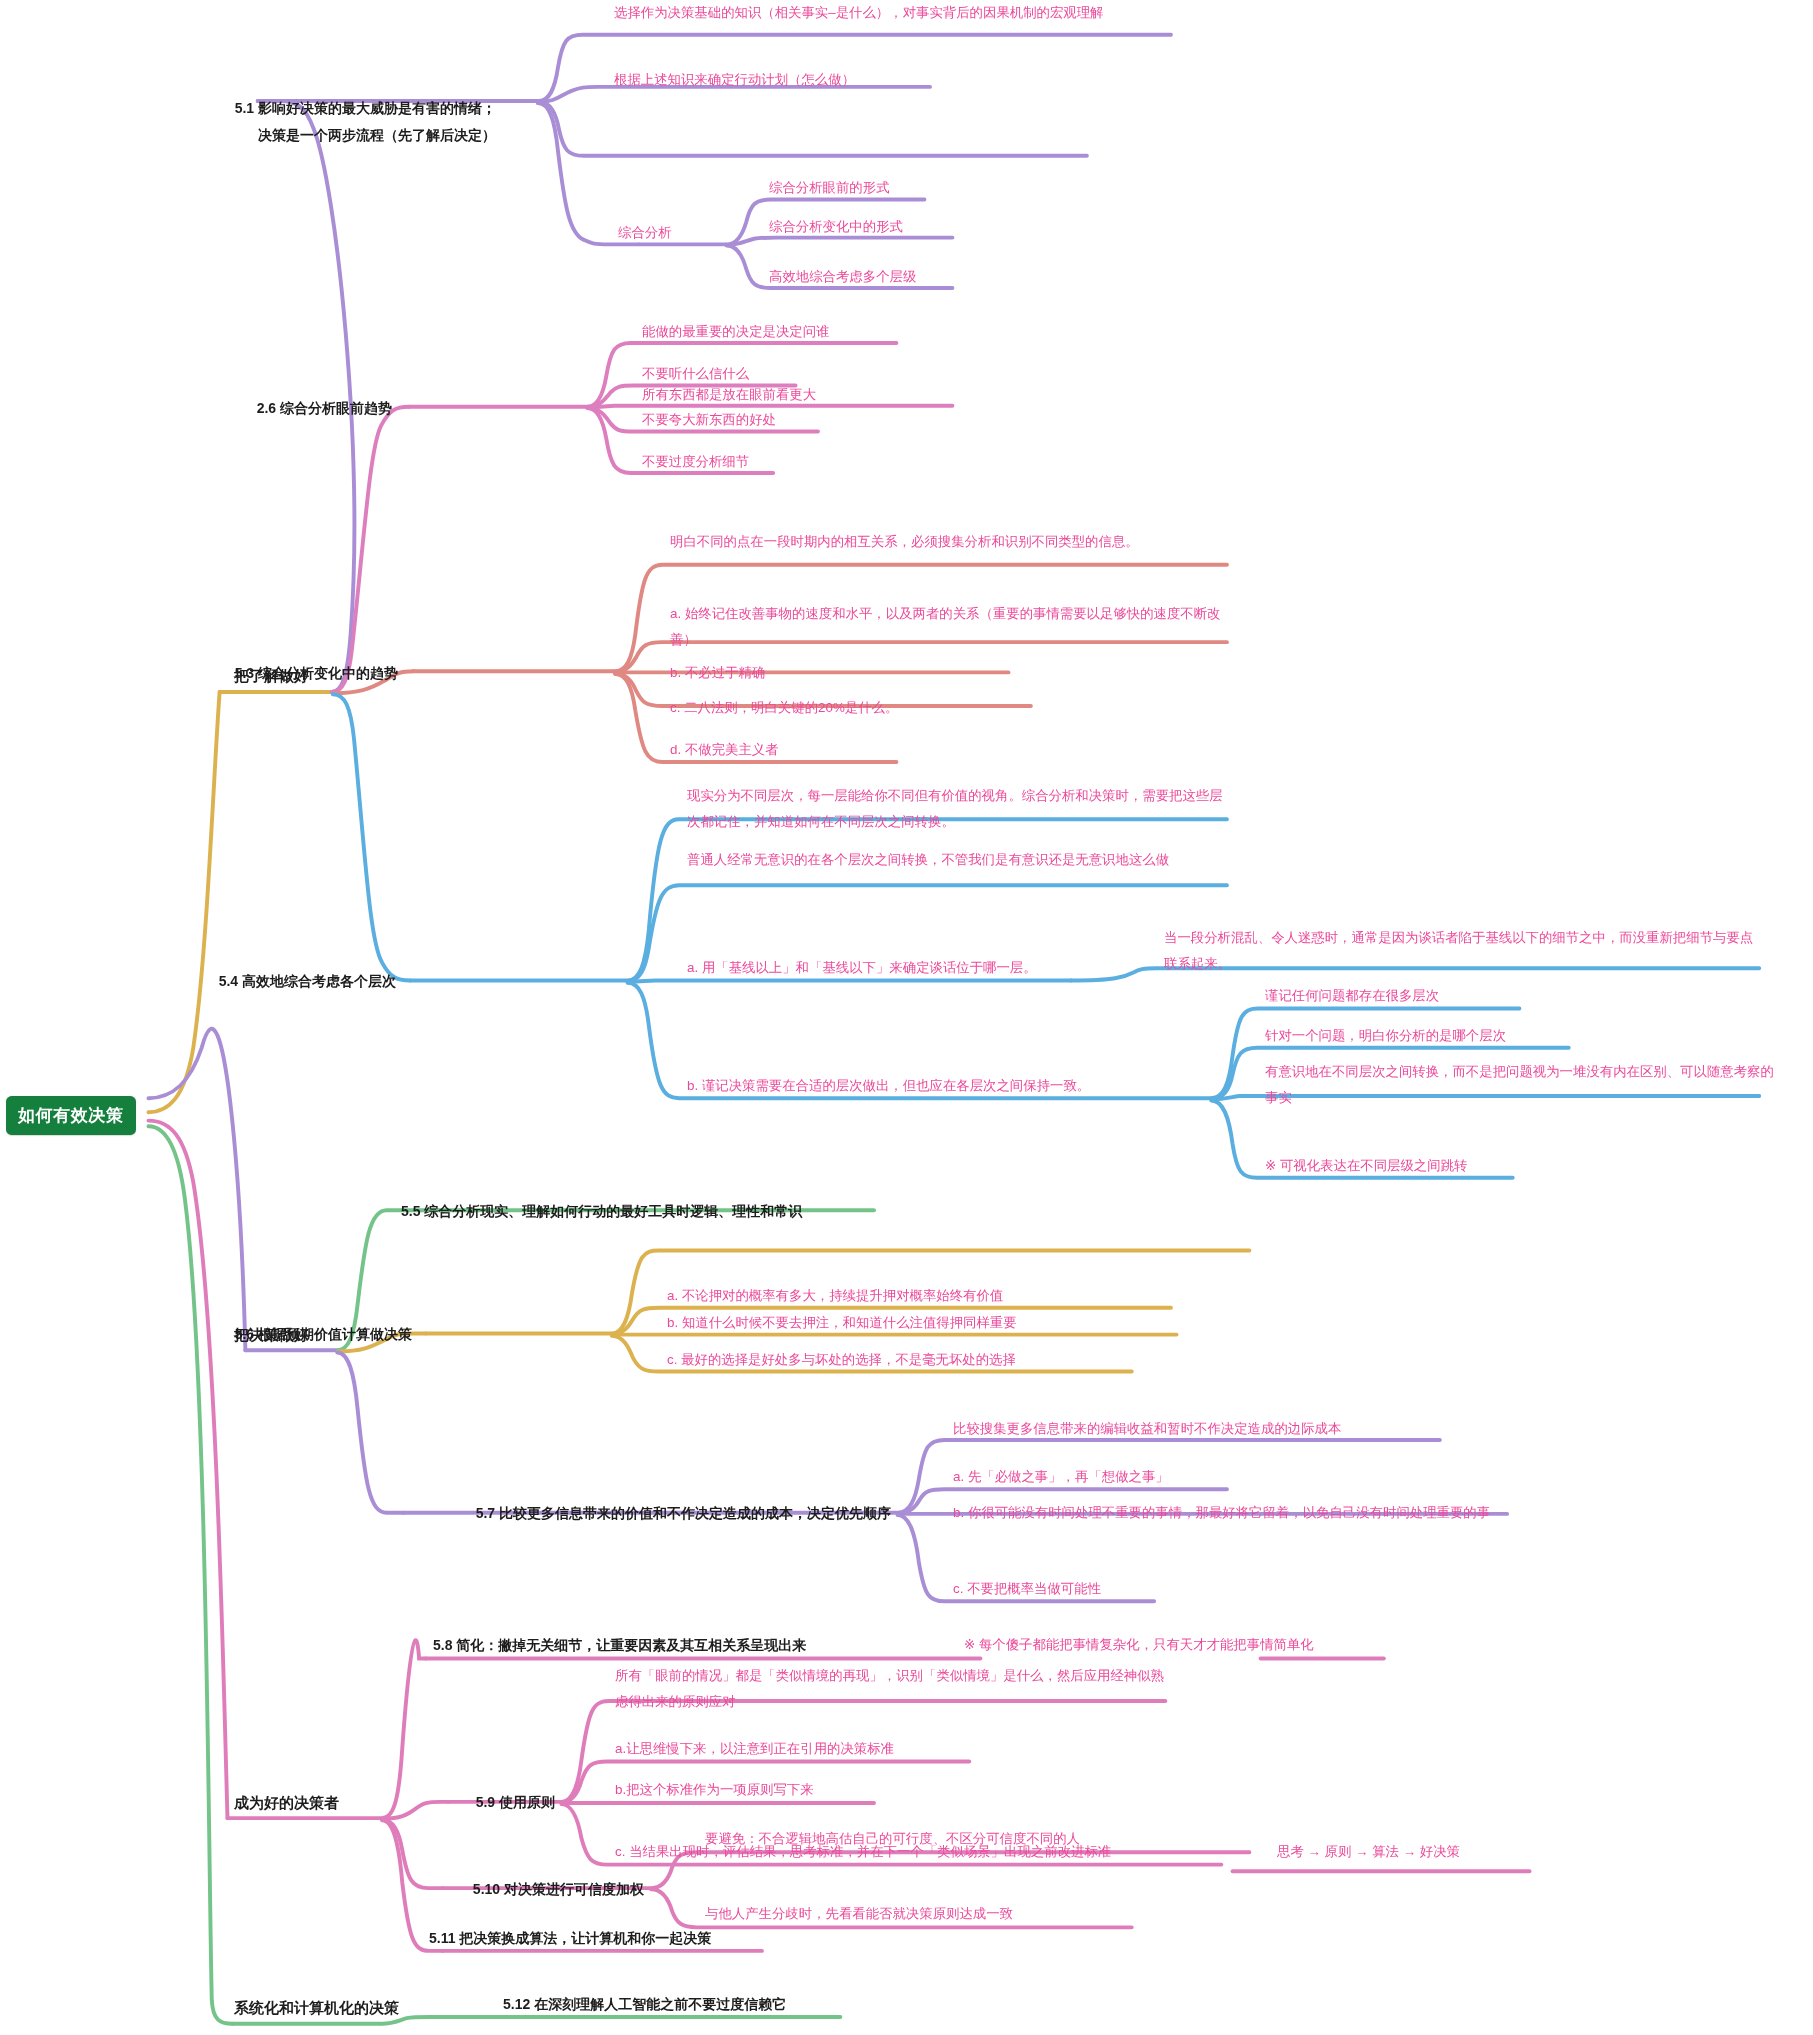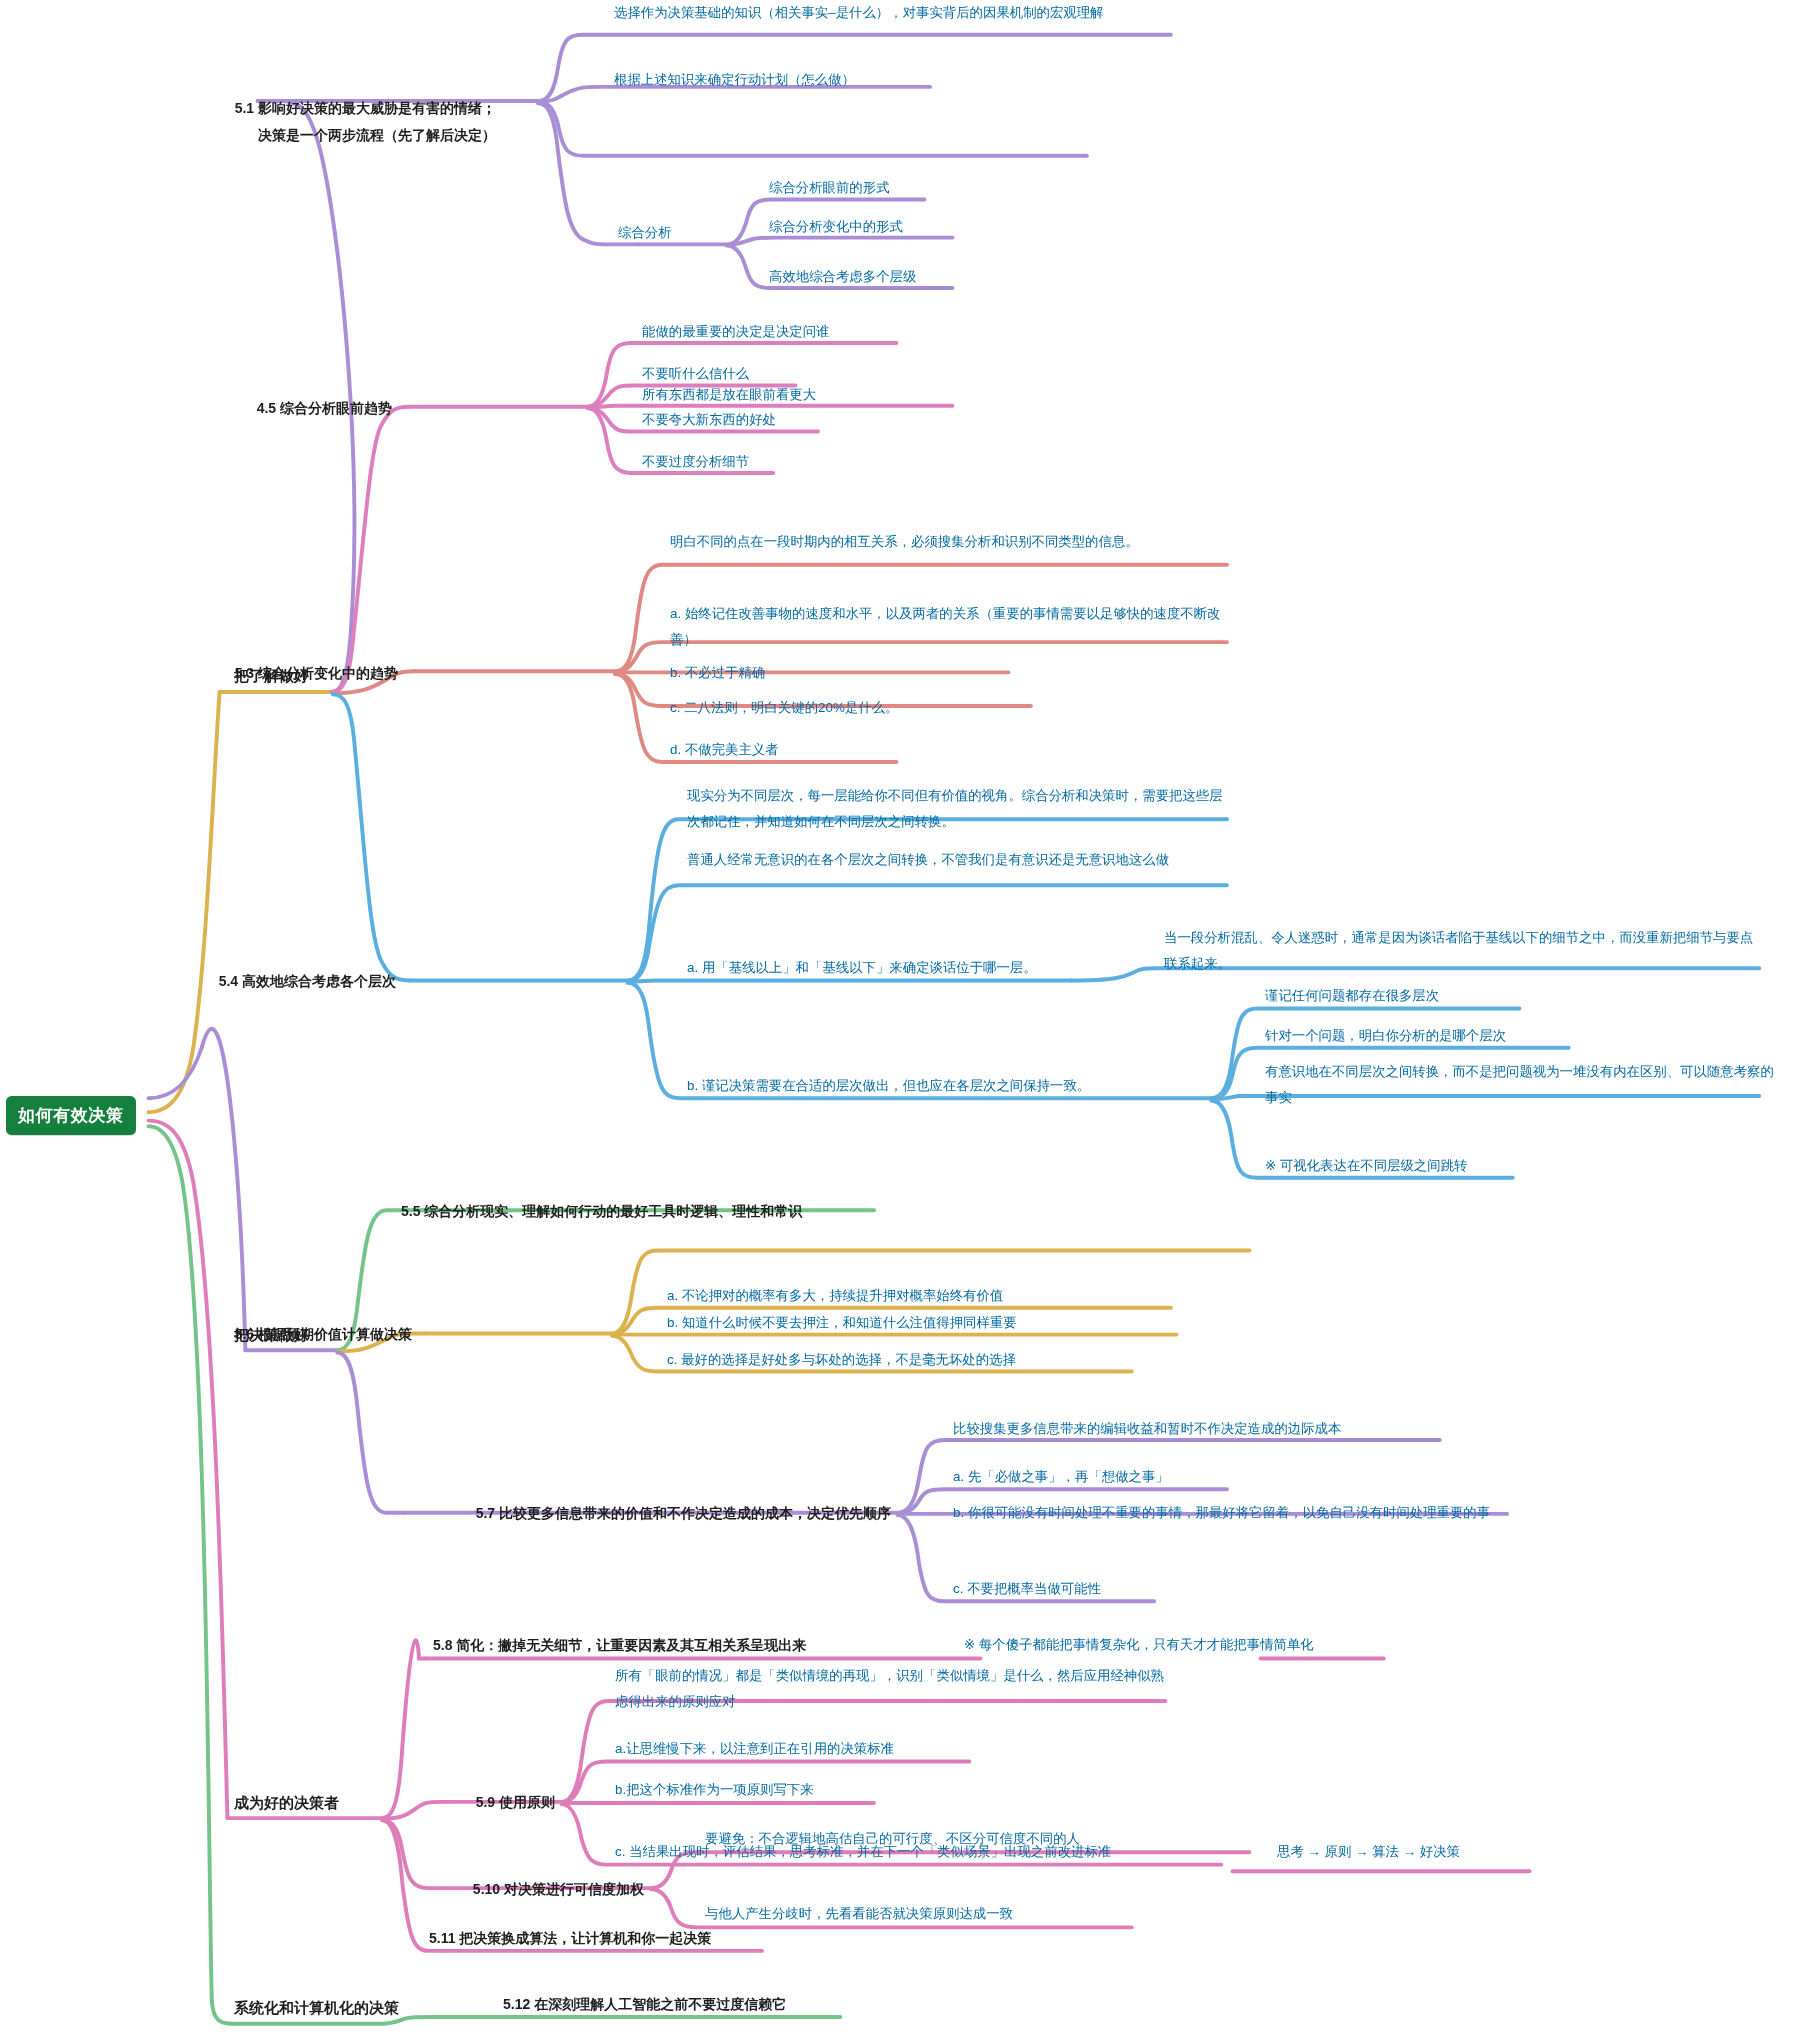--- a/index.html
+++ b/index.html
@@ -25,21 +25,21 @@
     box-shadow:0 0.6px 1.1px rgba(0,0,0,.15);
   }
 
   
   .lvl1 .txt { font-size:15px; font-weight:bold; color:#1d1d1d; }
 
   
   .lvl2 .txt { font-size:14px; font-weight:bold; color:#1d1d1d; }
 
   
-  .leaf .txt { font-size:13.4px; font-weight:normal; color:#0369a1; }
+  .leaf .txt { font-size:13.4px; font-weight:normal; color:#ec4899; }
   .wrap { white-space:normal; }
   .wrap .txt { line-height:1.95; }
 </style>
 </head>
 <body>
 
 <div id="canvas">
 
   <svg id="links" viewBox="0 0 3236 3632" xmlns="http://www.w3.org/2000/svg">
     <g fill="none" stroke-linecap="round" stroke-width="7">
@@ -190,21 +190,21 @@
     <span class="txt">综合分析眼前的形式</span>
   </div>
   <div class="node leaf" style="left:769px; top:214px;">
     <span class="txt">综合分析变化中的形式</span>
   </div>
   <div class="node leaf" style="left:769px; top:264px;">
     <span class="txt">高效地综合考虑多个层级</span>
   </div>
 
   <div class="node lvl2" style="left:392px; top:395px; transform:translateX(-100%);">
-    <span class="txt">4.5 综合分析眼前趋势</span>
+    <span class="txt">2.6 综合分析眼前趋势</span>
   </div>
   <div class="node leaf" style="left:642px; top:319px;">
     <span class="txt">能做的最重要的决定是决定问谁</span>
   </div>
   <div class="node leaf" style="left:642px; top:361px;">
     <span class="txt">不要听什么信什么</span>
   </div>
   <div class="node leaf" style="left:642px; top:382px;">
     <span class="txt">所有东西都是放在眼前看更大</span>
   </div>

